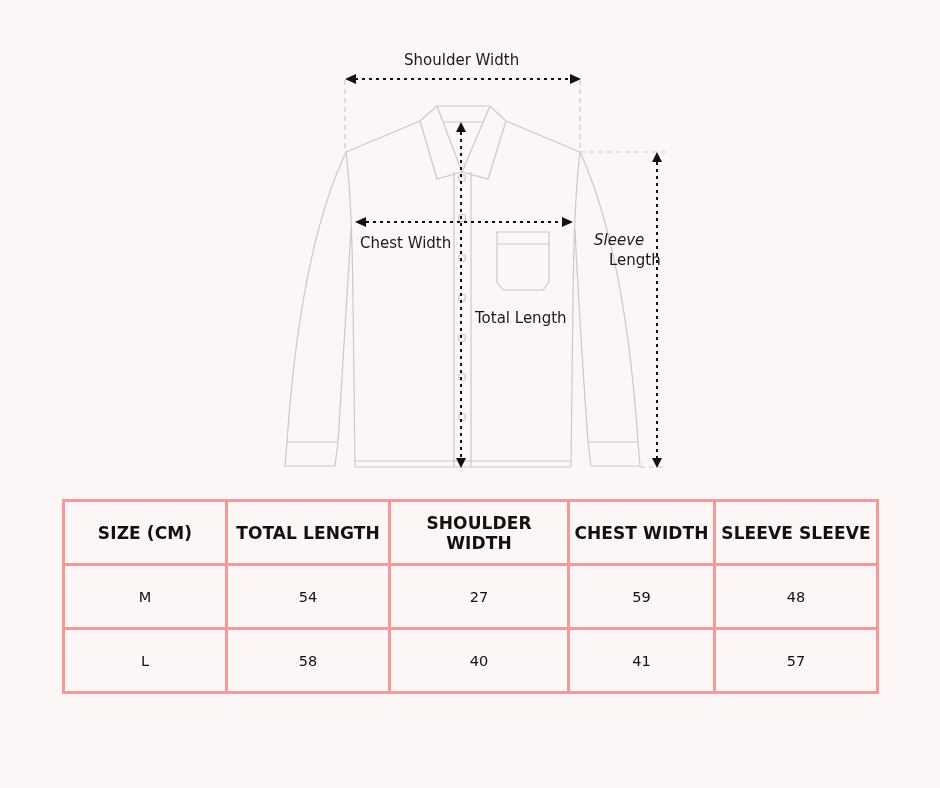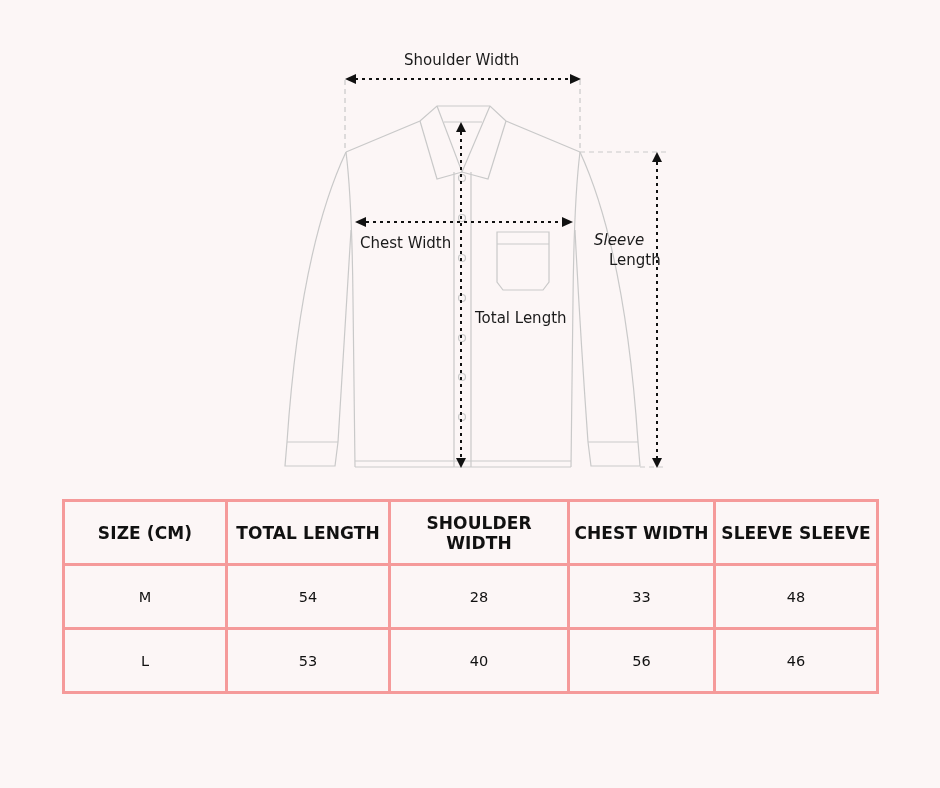--- a/index.html
+++ b/index.html
@@ -97,25 +97,25 @@
       <th>TOTAL LENGTH</th>
       <th>SHOULDER WIDTH</th>
       <th>CHEST WIDTH</th>
       <th>SLEEVE SLEEVE</th>
     </tr>
   </thead>
   <tbody>
     <tr>
       <td>M</td>
       <td>54</td>
-      <td>28</td>
-      <td>33</td>
+      <td>27</td>
+      <td>59</td>
       <td>48</td>
     </tr>
     <tr>
       <td>L</td>
-      <td>53</td>
+      <td>58</td>
       <td>40</td>
-      <td>56</td>
-      <td>46</td>
+      <td>41</td>
+      <td>57</td>
     </tr>
   </tbody>
 </table>
 
 </body></html>

